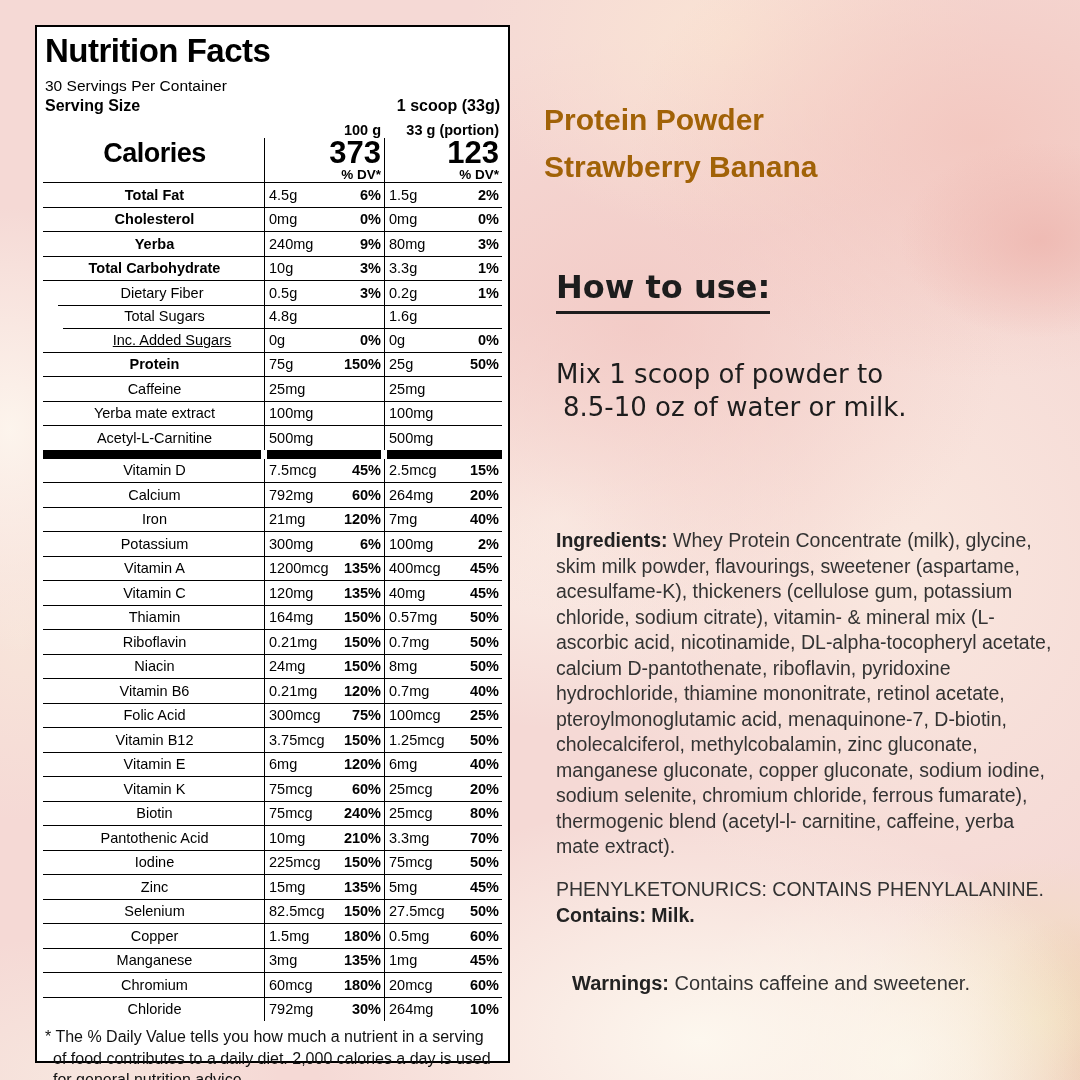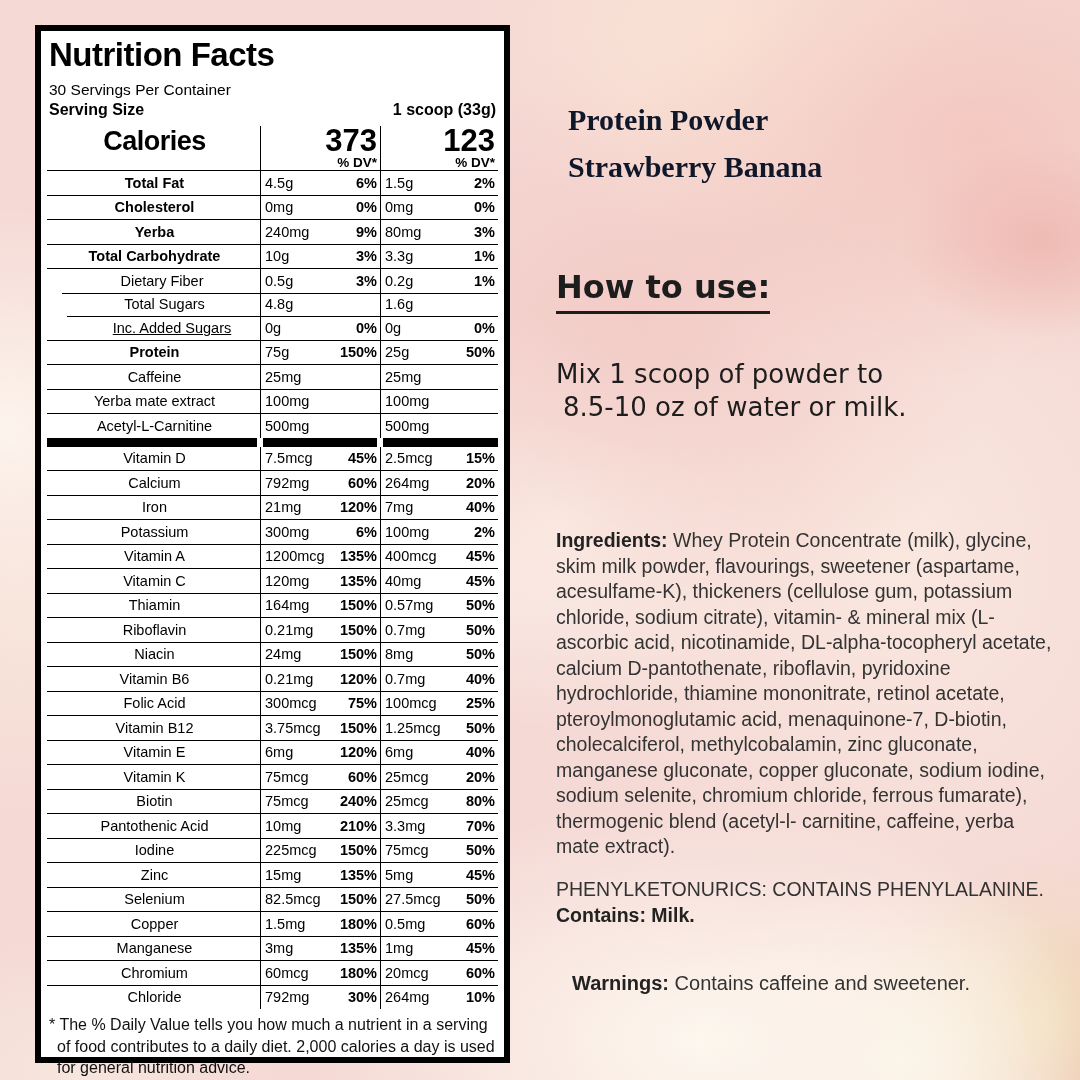--- a/index.html
+++ b/index.html
@@ -18,21 +18,21 @@
       radial-gradient(300px 260px at 900px 1060px, rgba(251,244,231,.95), rgba(251,244,231,0) 75%),
       radial-gradient(240px 220px at 1040px 1020px, rgba(240,222,180,.85), rgba(240,222,180,0) 75%),
       radial-gradient(150px 190px at 1078px 1058px, rgba(234,178,173,.9), rgba(234,178,173,0) 75%),
       radial-gradient(240px 320px at 10px 430px, rgba(253,246,238,.95), rgba(253,246,238,0) 70%),
       radial-gradient(200px 260px at 20px 640px, rgba(248,231,219,.8), rgba(248,231,219,0) 70%),
       radial-gradient(300px 200px at 70px 1075px, rgba(247,231,223,.9), rgba(247,231,223,0) 70%);
   }
 
   
   .nf{position:absolute;left:35px;top:25px;width:475px;height:1038px;box-sizing:border-box;
-      background:#fff;border:6px solid #000000;color:#000;padding:7px 6px 0;
+      background:#fff;border:2px solid #000000;color:#000;padding:7px 6px 0;
       display:flex;flex-direction:column;}
   .nf-title{font-size:33px;font-weight:900;letter-spacing:-.5px;margin:0 0 4px 2px;line-height:1.05;}
   .nf-rule{height:1px;background:#000;}
   .nf-servings{font-size:15.5px;margin:4px 2px 0;}
   .nf-serving-size{display:flex;justify-content:space-between;font-weight:bold;font-size:16px;margin:2px 2px 2px;}
   .bar10{height:10px;background:#000;margin:3px 0 2px;}
   .n{flex:1;min-width:0;text-align:center;}
   .c2{width:120px;box-sizing:border-box;}
   .c3{width:118px;box-sizing:border-box;}
   .vline{border-left:1px solid #000;}
@@ -56,22 +56,22 @@
   .row.tl15::before,.row.tl20::before{content:"";position:absolute;top:0;right:0;height:1px;background:#000;}
   .row.tl15::before{left:15px;}
   .row.tl20::before{left:20px;}
   .row .c2,.row .c3{display:flex;justify-content:space-between;align-items:center;height:100%;padding:0 3px 0 4px;}
   .row .pct{font-weight:bold;}
   .ind0{padding-left:2px;}.ind1{padding-left:17px;}.ind2{padding-left:22px;}.ind3{padding-left:37px;text-decoration:underline;}
   .bold{font-weight:bold;}
   .nf-foot{font-size:16px;line-height:1.35;margin:5px 2px 0;padding-left:8px;text-indent:-8px;color:#111;}
 
   
-  .ptitle{position:absolute;left:568px;top:96px;margin:0;color:#0f172a;
-    font-family:Liberation Serif, serif;font-size:30px;font-weight:bold;line-height:47px;}
+  .ptitle{position:absolute;left:544px;top:96px;margin:0;color:#a16207;
+    font-family:Liberation Sans, sans-serif;font-size:30px;font-weight:bold;line-height:47px;}
   .howto{position:absolute;left:556px;top:268px;margin:0;color:#1d1d1d;
     font-family:"DejaVu Sans",sans-serif;font-size:32px;font-weight:bold;}
   .howto span{border-bottom:3px solid #1d1d1d;padding-bottom:5px;}
   .usage{position:absolute;left:556px;top:358px;color:#1d1d1d;
     font-family:"DejaVu Sans",sans-serif;font-size:26px;font-weight:normal;line-height:33px;}
   .u2{padding-left:7px;}
   .ingredients{position:absolute;left:556px;top:528px;width:502px;margin:0;color:#333;
     font-size:19.5px;line-height:25.5px;}
   .ingredients strong,.phenyl strong,.warn strong{color:#222;}
   .phenyl{position:absolute;left:556px;top:876px;margin:0;color:#333;font-size:19.5px;line-height:26px;white-space:nowrap;}
@@ -86,20 +86,25 @@
   <section class="nf">
     <h1 class="nf-title">Nutrition Facts</h1>
     <div class="nf-rule"></div>
     <div class="nf-servings">30 Servings Per Container</div>
     <div class="nf-serving-size">
       <span>Serving Size</span>
       <span>1 scoop (33g)</span>
     </div>
     <div class="bar10"></div>
 
+    <div class="cols-head">
+      <div class="n"></div>
+      <div class="c2">100 g</div>
+      <div class="c3">33 g (portion)</div>
+    </div>
 
     <div class="cal-row">
       <div class="n cal-label">Calories</div>
       <div class="c2 vline cal-val">373</div>
       <div class="c3 vline cal-val">123</div>
     </div>
 
     <div class="sep-row">
       <div class="n">
           <b></b>

